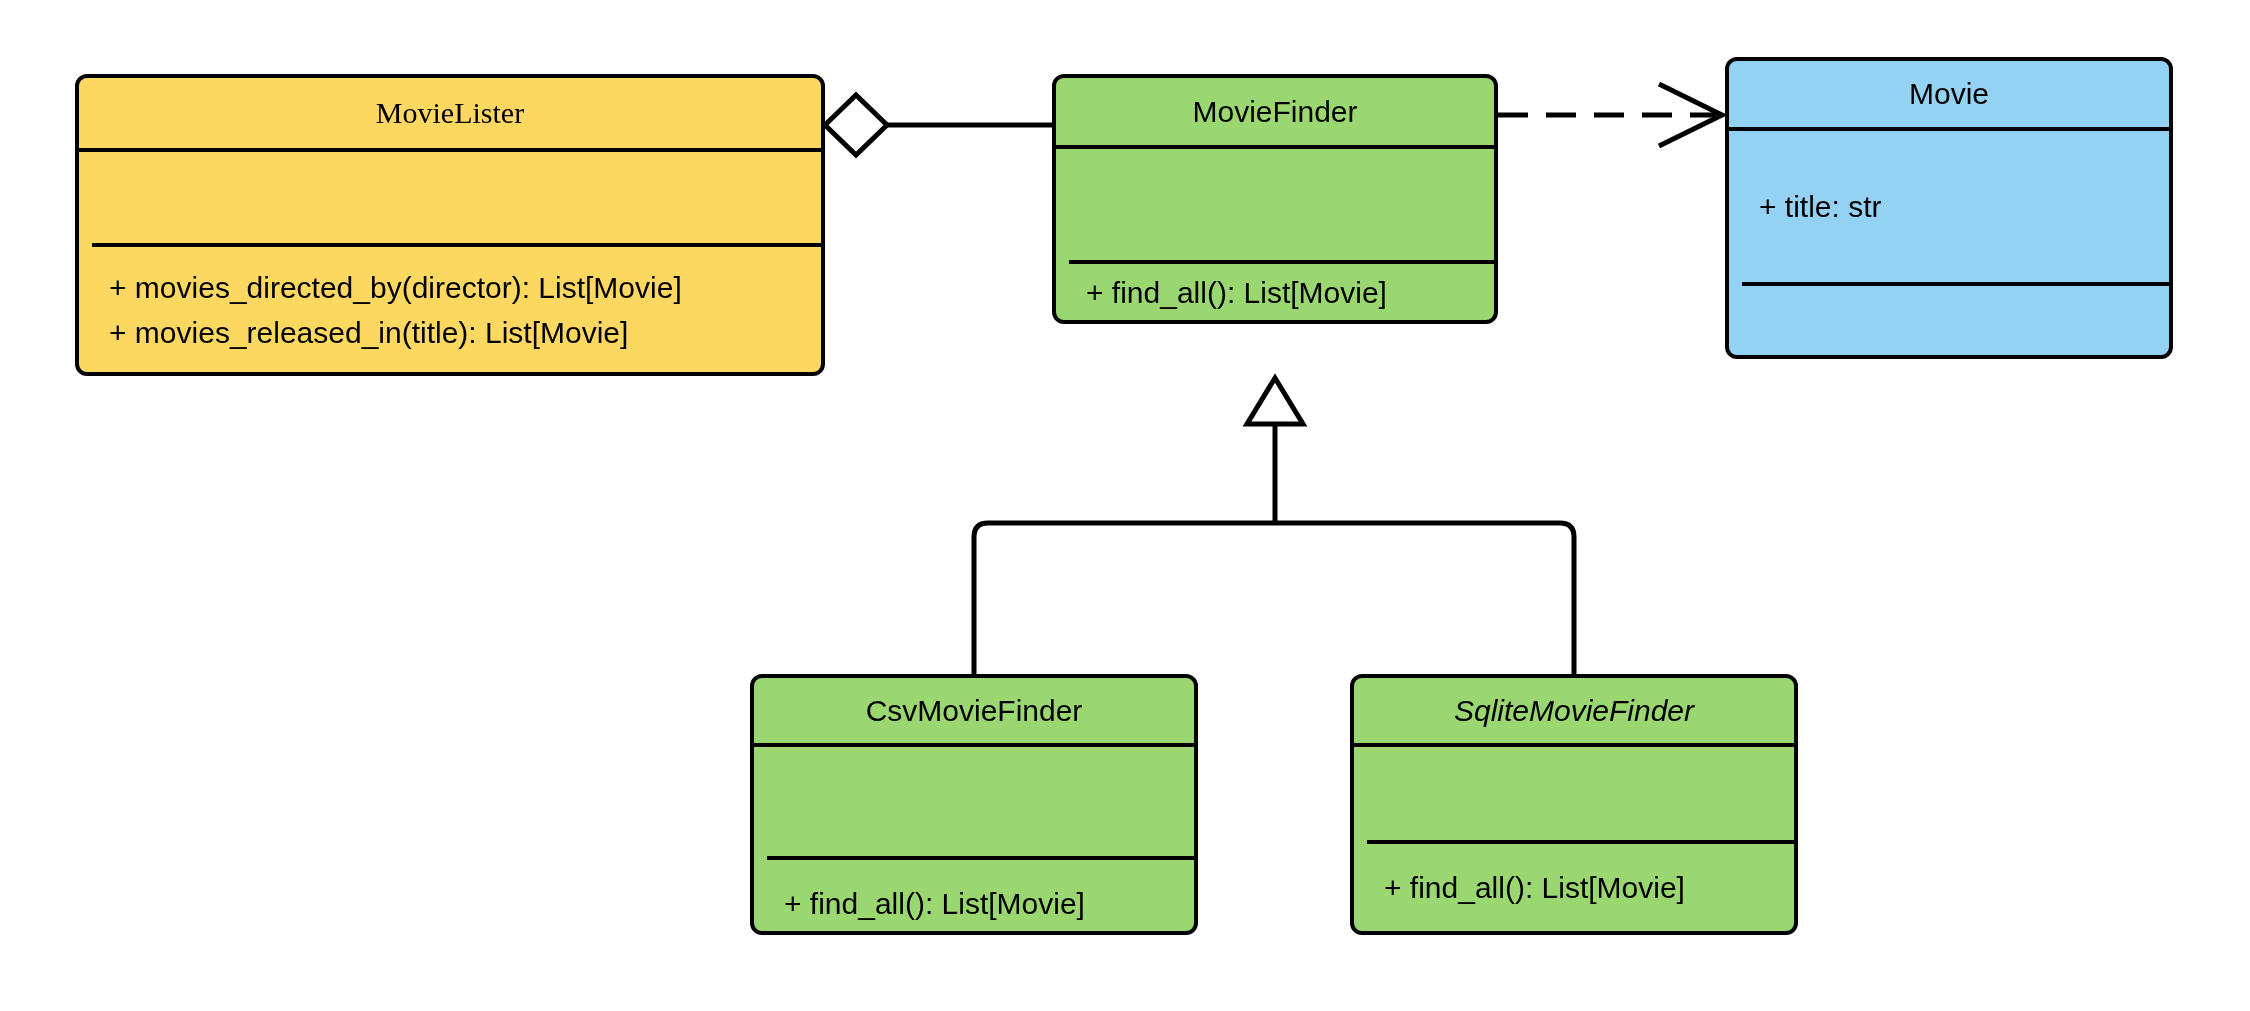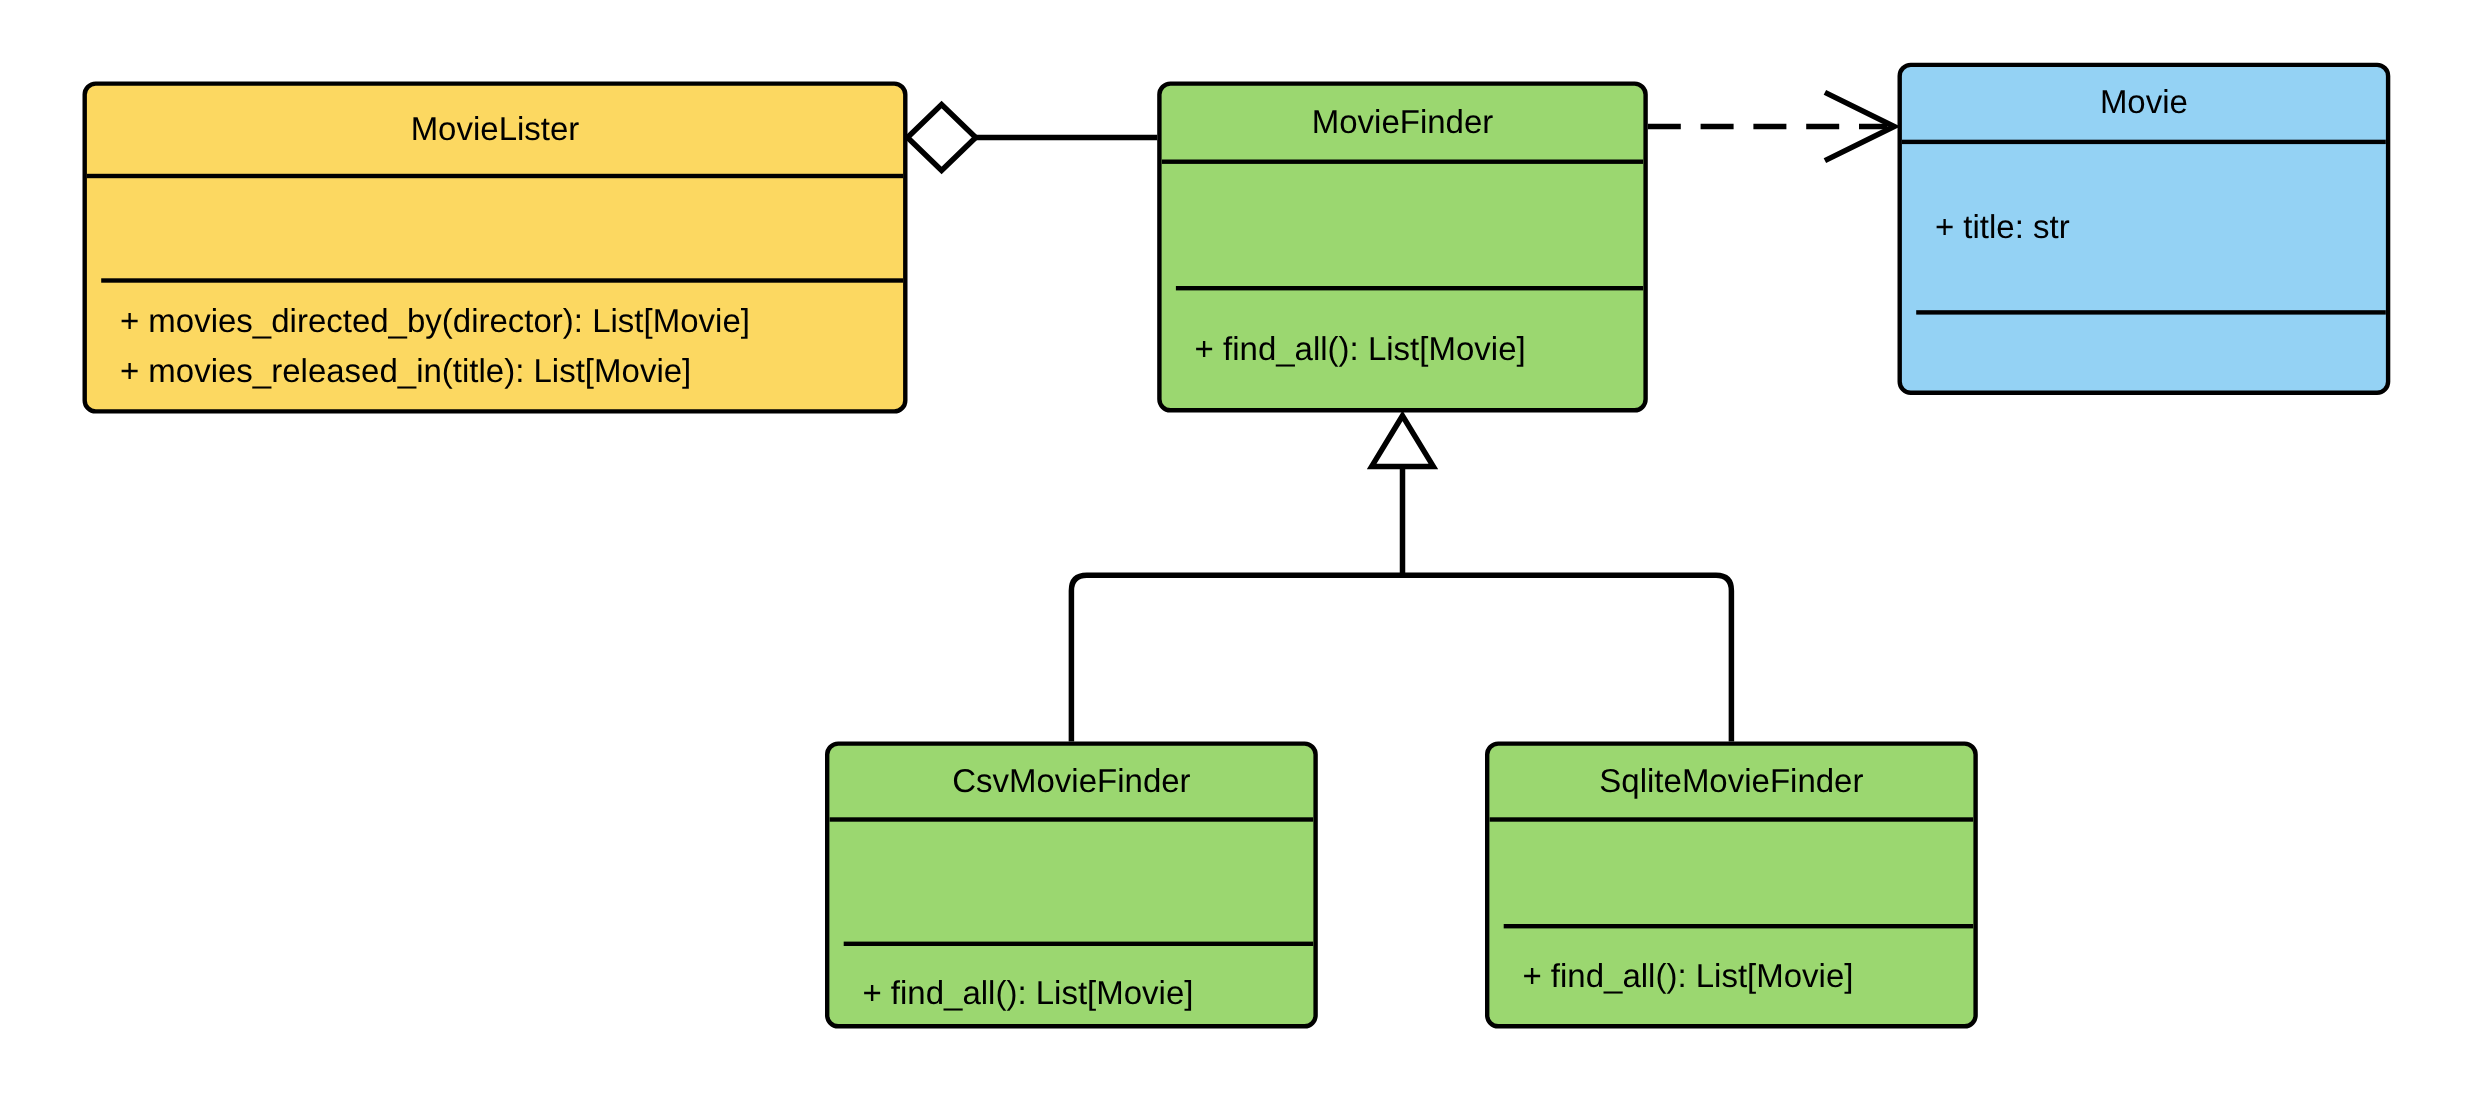--- a/index.html
+++ b/index.html
@@ -46,37 +46,37 @@
     box-sizing: border-box;
     flex: 0 0 auto;
     margin-left: 13px;
   }
   .uml-compartment.divided { border-bottom: 4px solid #000000; }
   .uml-compartment.last { flex: 1 1 auto; border-bottom: none; justify-content: center; }
   .member { white-space: nowrap; }
 
   
   .box-movie-lister   { left: 75px;   top: 74px;  width: 750px; height: 302px; }
-  .box-movie-lister   .uml-title { height: 84px; }
+  .box-movie-lister   .uml-title { height: 74px; font-family: Liberation Serif, serif; }
   .box-movie-lister   .attrs { height: 95px; }
 
-  .box-movie-finder   { left: 1052px; top: 74px;  width: 446px; height: 301px; }
+  .box-movie-finder   { left: 1052px; top: 74px;  width: 446px; height: 250px; }
   .box-movie-finder   .uml-title { height: 71px; }
   .box-movie-finder   .attrs { height: 115px; }
 
   .box-movie          { left: 1725px; top: 57px;  width: 448px; height: 302px; }
   .box-movie          .uml-title { height: 70px; }
   .box-movie          .attrs { height: 155px; }
 
   .box-csv-movie-finder    { left: 750px;  top: 674px; width: 448px; height: 261px; }
   .box-csv-movie-finder    .uml-title { height: 69px; }
   .box-csv-movie-finder    .attrs { height: 97px; }
 
   .box-sqlite-movie-finder { left: 1350px; top: 674px; width: 448px; height: 261px; }
-  .box-sqlite-movie-finder .uml-title { height: 69px; }
+  .box-sqlite-movie-finder .uml-title { height: 69px; font-style: italic; }
   .box-sqlite-movie-finder .attrs { height: 97px; }
 </style>
 </head>
 <body>
 
 <div id="canvas">
 
   <svg id="connector-layer" viewBox="0 0 2250 1011" xmlns="http://www.w3.org/2000/svg">
 
     <g stroke="#000000" stroke-width="5">

